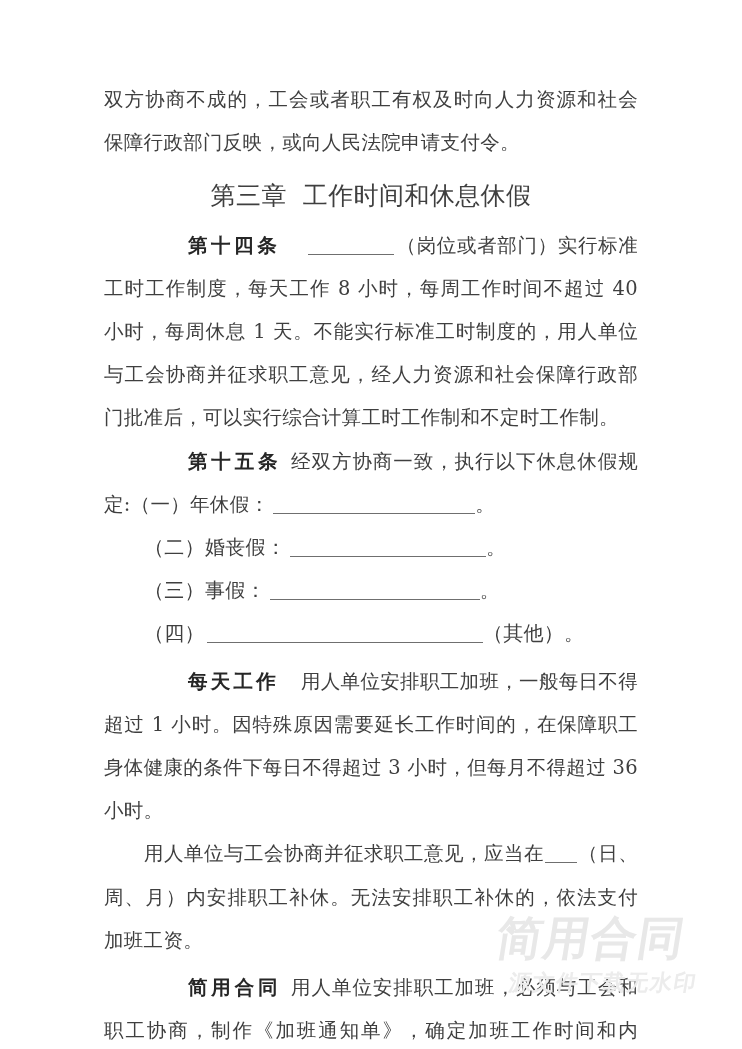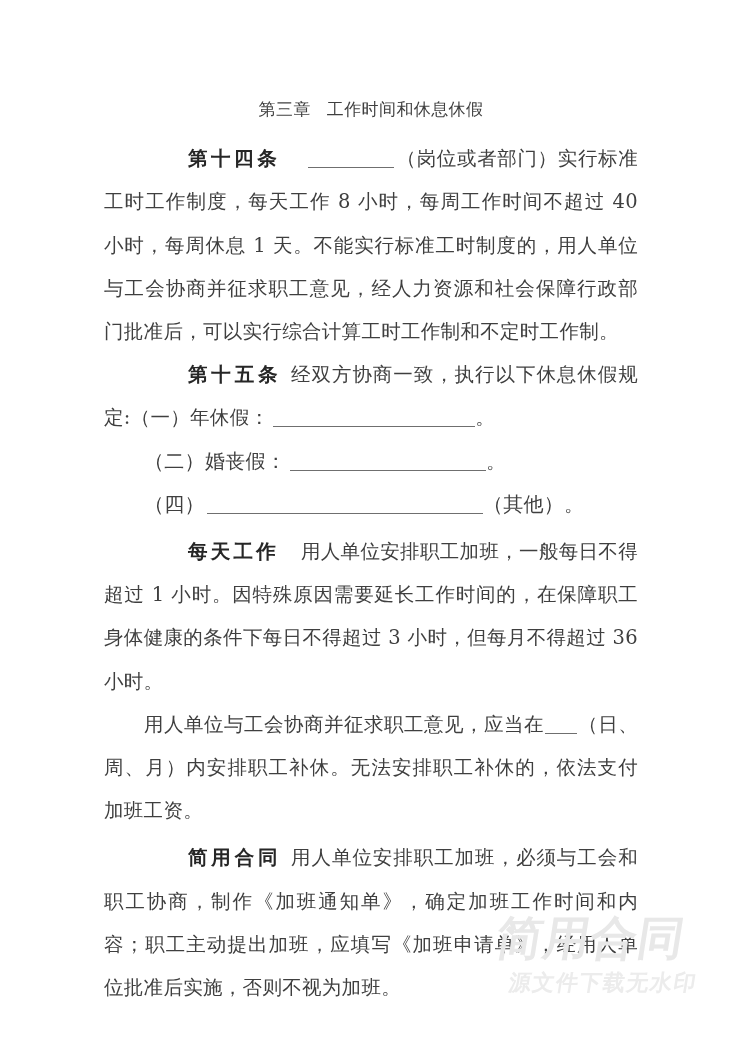--- a/index.html
+++ b/index.html
@@ -37,21 +37,21 @@
     text-align: justify;
     text-justify: inter-character;
     letter-spacing: 0.3px;
     word-break: break-all;
     margin: 0;
   }
 
   .para.indent2 { text-indent: 40px; }
 
   .chapter-heading {
-    font-size: 17px;
+    font-size: 25px;
     line-height: 43.2px;
     text-align: center;
     color: #3f3f3f;
     letter-spacing: 0.4px;
     margin: 0;
     padding-top: 10px;
     padding-bottom: 6px;
   }
   .chapter-heading .ch-gap { display: inline-block; width: 16px; }
 
@@ -117,37 +117,41 @@
     color: #ececec;
   }
 </style>
 </head>
 <body>
 
 <div id="page">
 
   <div class="doc-body">
 
+    <p class="para">双方协商不成的，工会或者职工有权及时向人力资源和社会保障行政部门反映，或向人民法院申请支付令。</p>
 
     <p class="chapter-heading">
       <span>第三章</span><span class="ch-gap"></span><span>工作时间和休息休假</span>
     </p>
 
     <p class="para indent2">
       <span class="art-label">第十四条</span><span class="art-gap-wide"></span><span class="blank w-dept"></span><span>（岗位或者部门）实行标准工时工作制度，每天工作 8 小时，每周工作时间不超过 40 小时，每周休息 1 天。不能实行标准工时制度的，用人单位与工会协商并征求职工意见，经人力资源和社会保障行政部门批准后，可以实行综合计算工时工作制和不定时工作制。</span>
     </p>
 
     <p class="para indent2">
       <span class="art-label">第十五条</span><span class="art-gap-narrow"></span><span>经双方协商一致，执行以下休息休假规定:（一）年休假：</span><span class="blank w-annual"></span><span>。</span>
     </p>
 
     <p class="sub-line">
       <span>（二）婚丧假：</span><span class="blank w-marriage"></span><span>。</span>
     </p>
 
+    <p class="sub-line">
+      <span>（三）事假：</span><span class="blank w-personal"></span><span>。</span>
+    </p>
 
     <p class="sub-line">
       <span>（四）</span><span class="blank w-other"></span><span>（其他）。</span>
     </p>
 
     <div class="block-gap-sm"></div>
 
     <p class="para indent2">
       <span class="art-label">每天工作</span><span class="art-gap-wide"></span><span>用人单位安排职工加班，一般每日不得超过 1 小时。因特殊原因需要延长工作时间的，在保障职工身体健康的条件下每日不得超过 3 小时，但每月不得超过 36 小时。</span>
     </p>

